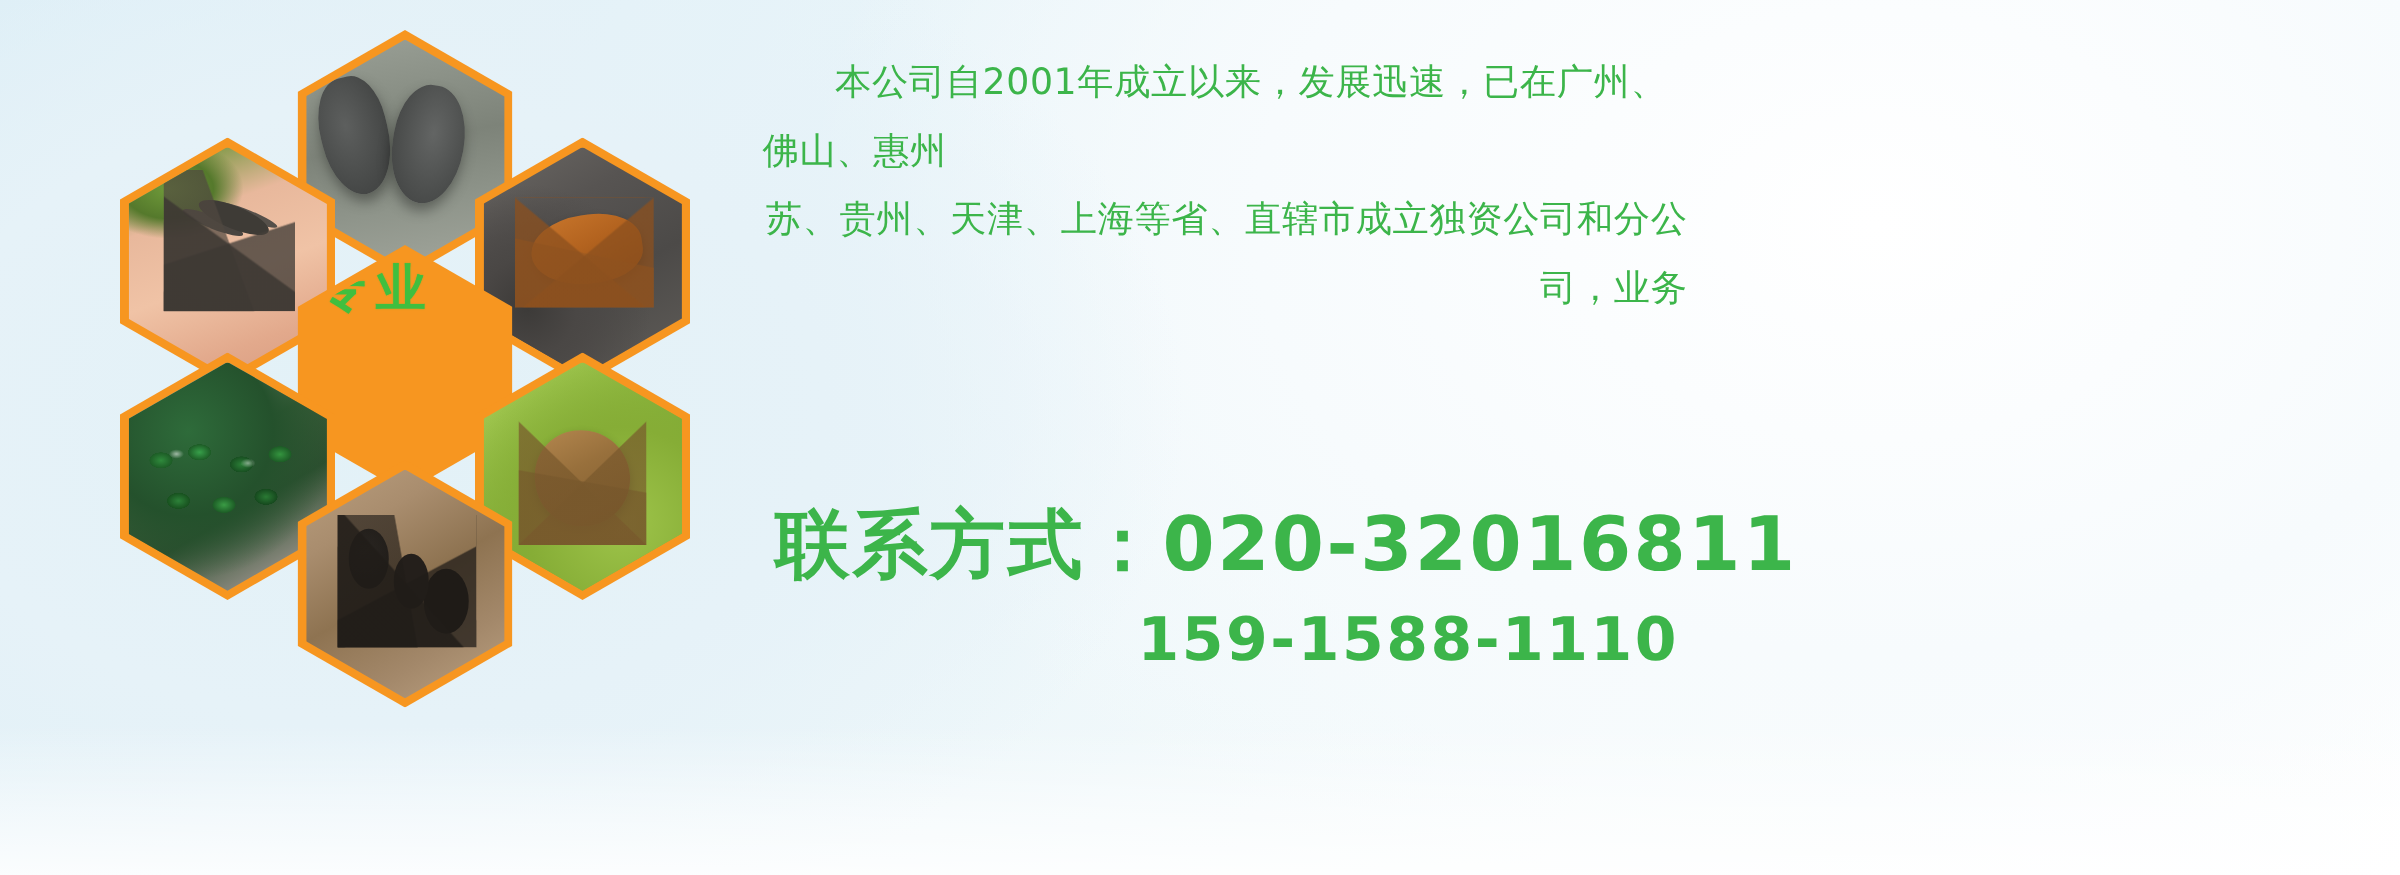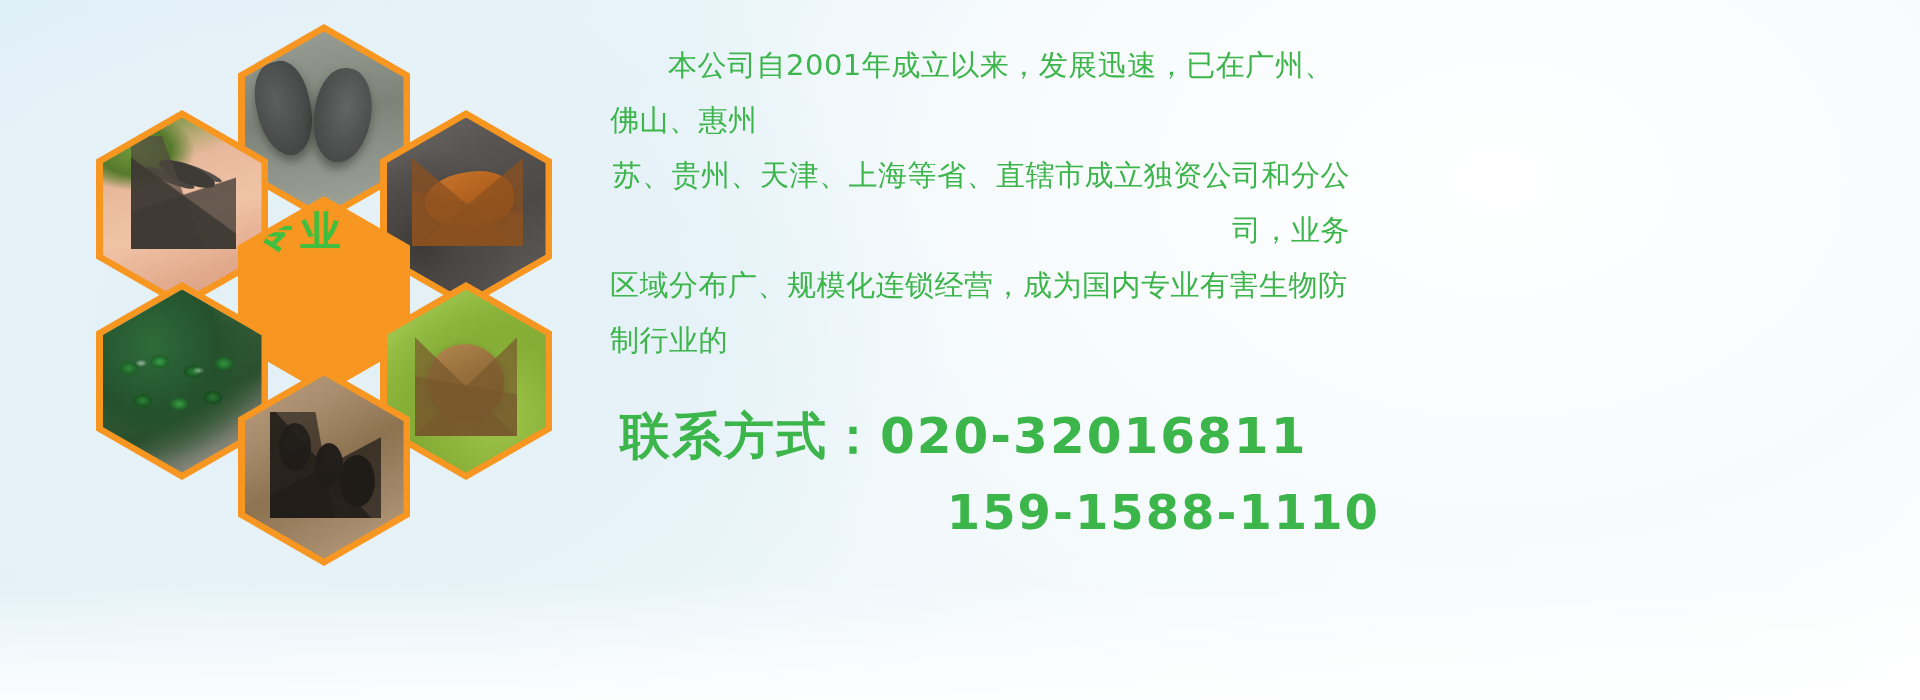--- a/index.html
+++ b/index.html
@@ -187,25 +187,25 @@
     letter-spacing:.5px;
     text-indent:58px;
     font-weight:500;
   }
   .contact{
     position:absolute;left:620px;top:398px;width:760px;
     color:#3cb54a;
     font-weight:bold;
   }
   .contact .l1{
-    font-size:50px;letter-spacing:2px;line-height:76px;white-space:nowrap;
+    font-size:60px;letter-spacing:2px;line-height:76px;white-space:nowrap;
   }
   .contact .l2{
     font-size:48px;letter-spacing:2px;line-height:76px;
-    padding-left:290px;white-space:nowrap;text-align:right;
+    padding-left:290px;white-space:nowrap;
   }
 </style>
 </head>
 <body>
 
 <div id="stage">
 
   <div class="hexwrap">
 
     <div class="hex big" style="left:148px;top:14px;">
@@ -247,21 +247,20 @@
     <div class="hex big" style="left:148px;top:358px;">
       <div class="inner">
           <div class="ph p-ant"></div>
         </div>
     </div>
   </div>
 
   <div class="copy">
     <p>本公司自2001年成立以来，发展迅速，已在广州、佛山、惠州</p>
     <p style="text-indent:0;text-align:right;">苏、贵州、天津、上海等省、直辖市成立独资公司和分公司，业务</p>
-    <p style="text-indent:0;">区域分布广、规模化连锁经营，成为国内专业有害生物防制行业的</p>
   </div>
 
   <div class="contact">
     <div class="l1">联系方式：020-32016811</div>
     <div class="l2">159-1588-1110</div>
   </div>
 
 </div>
 
 </body></html>

